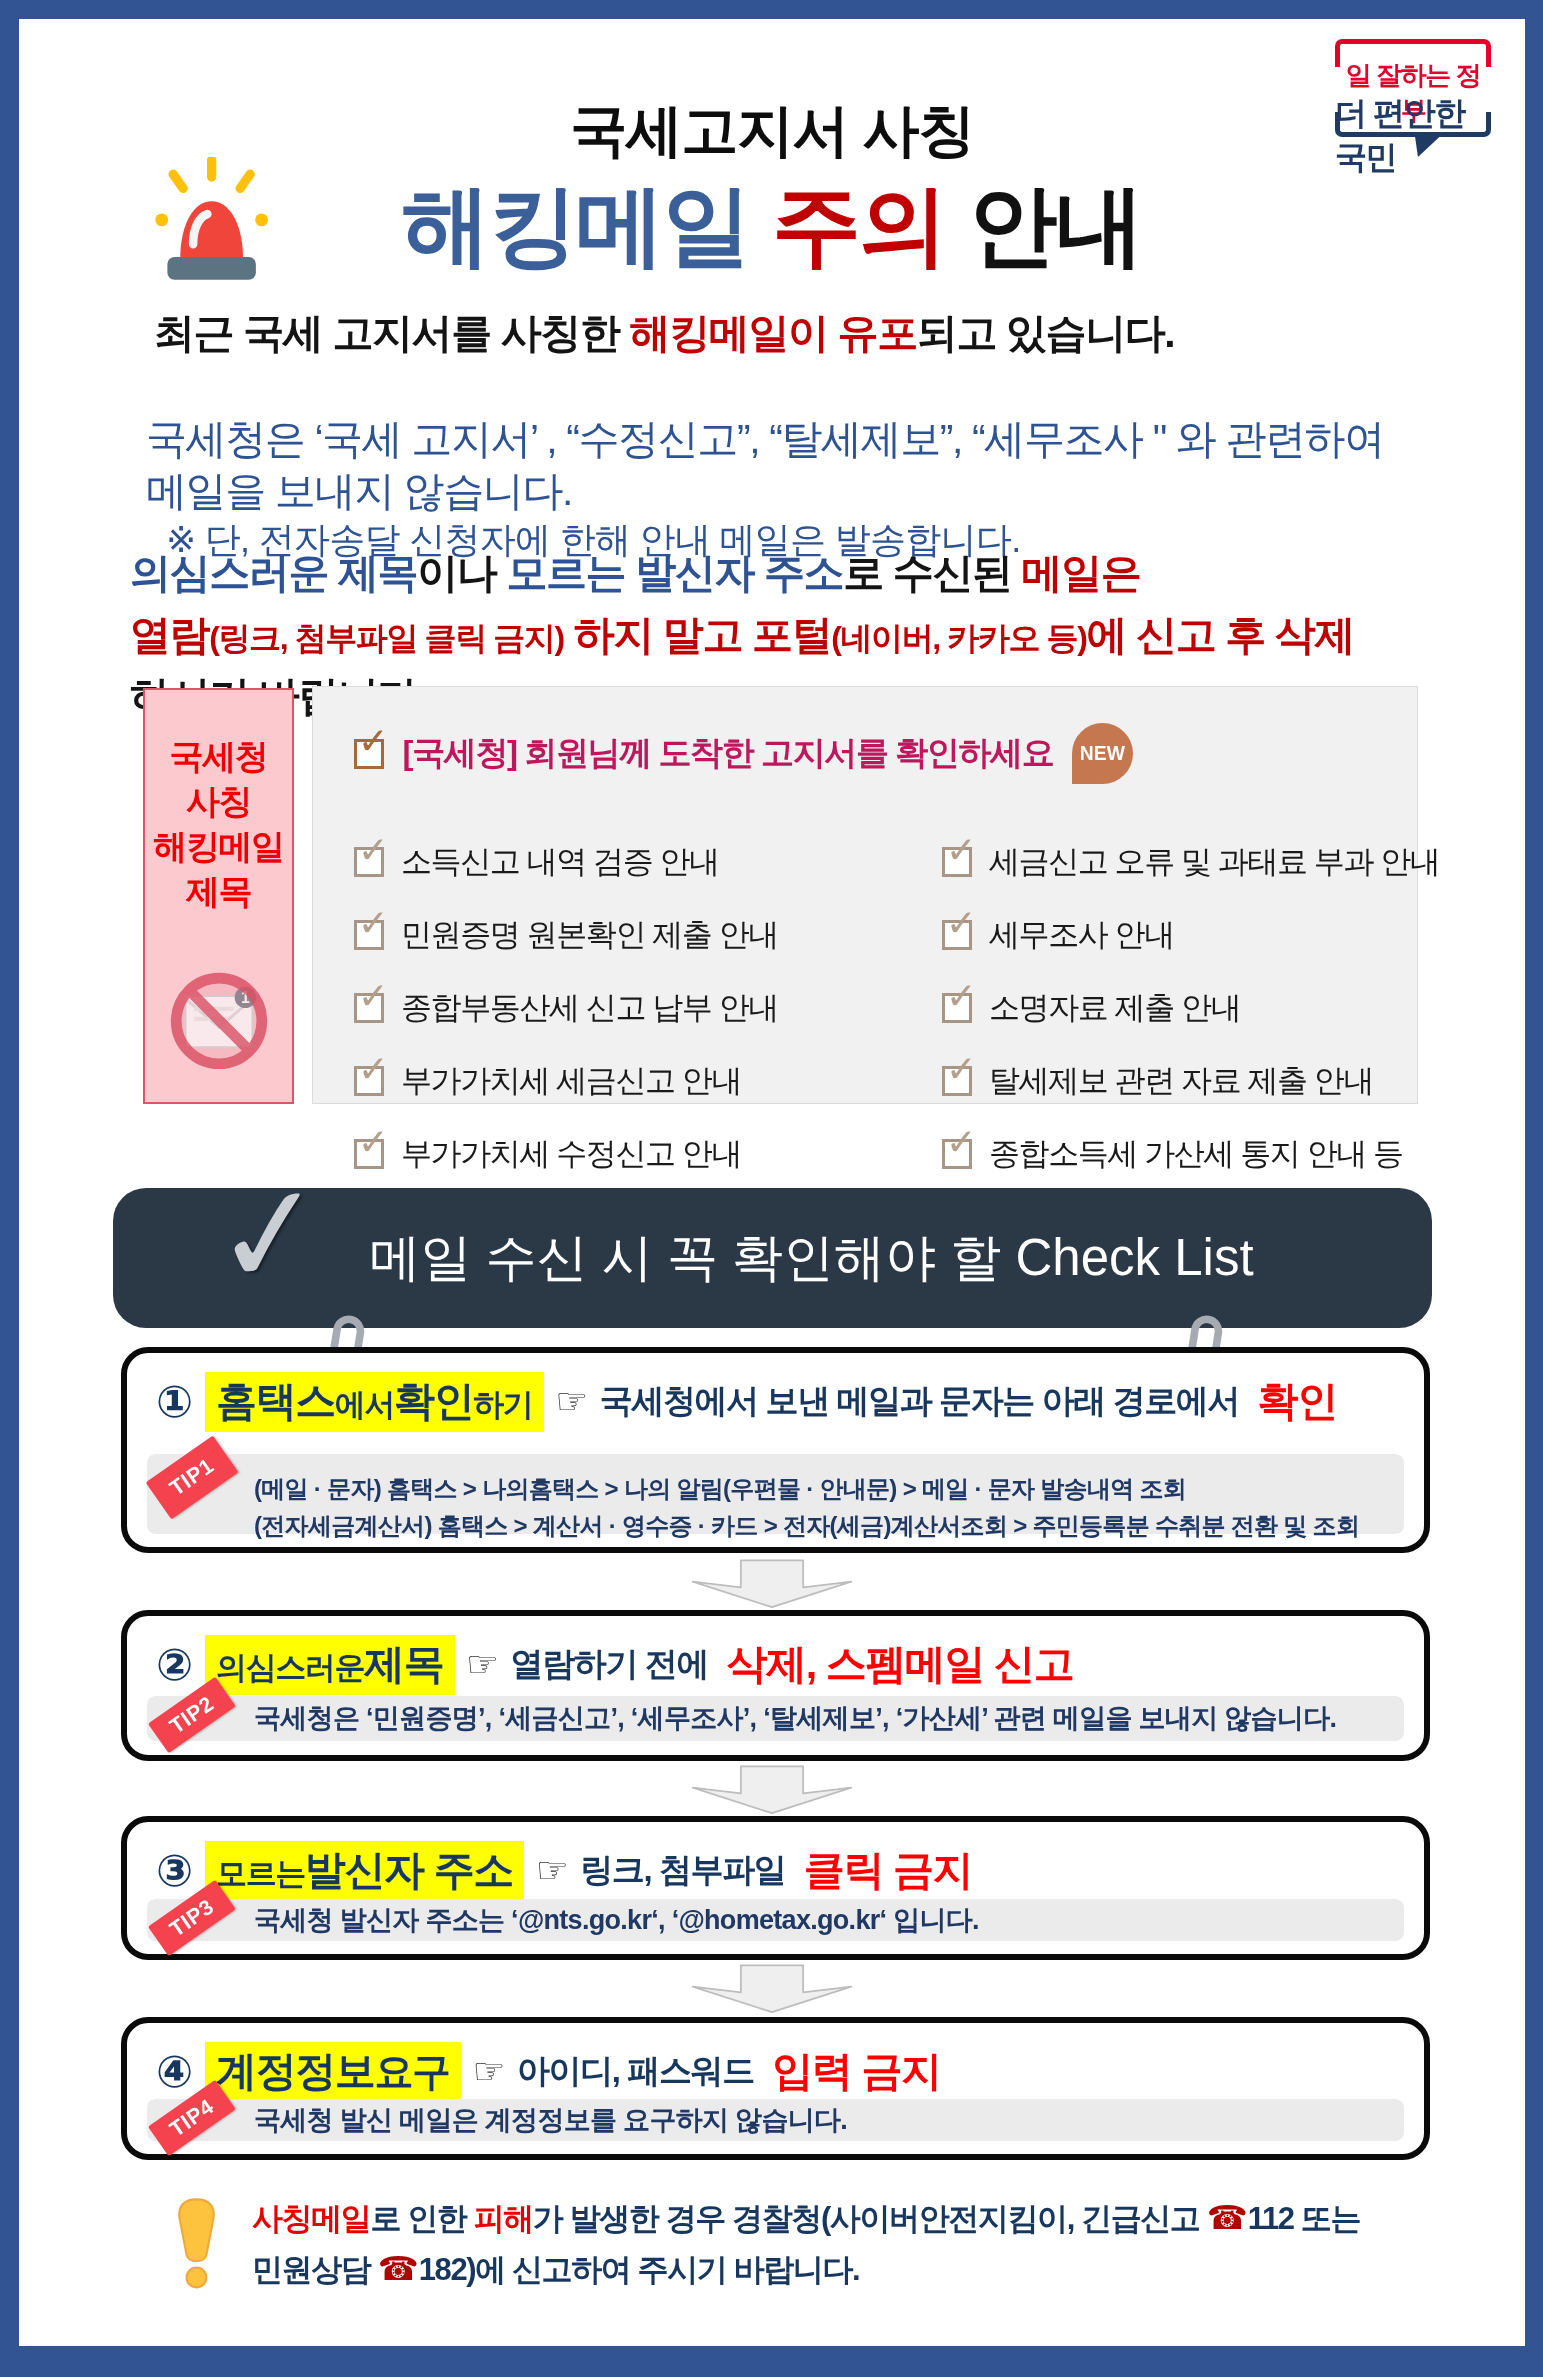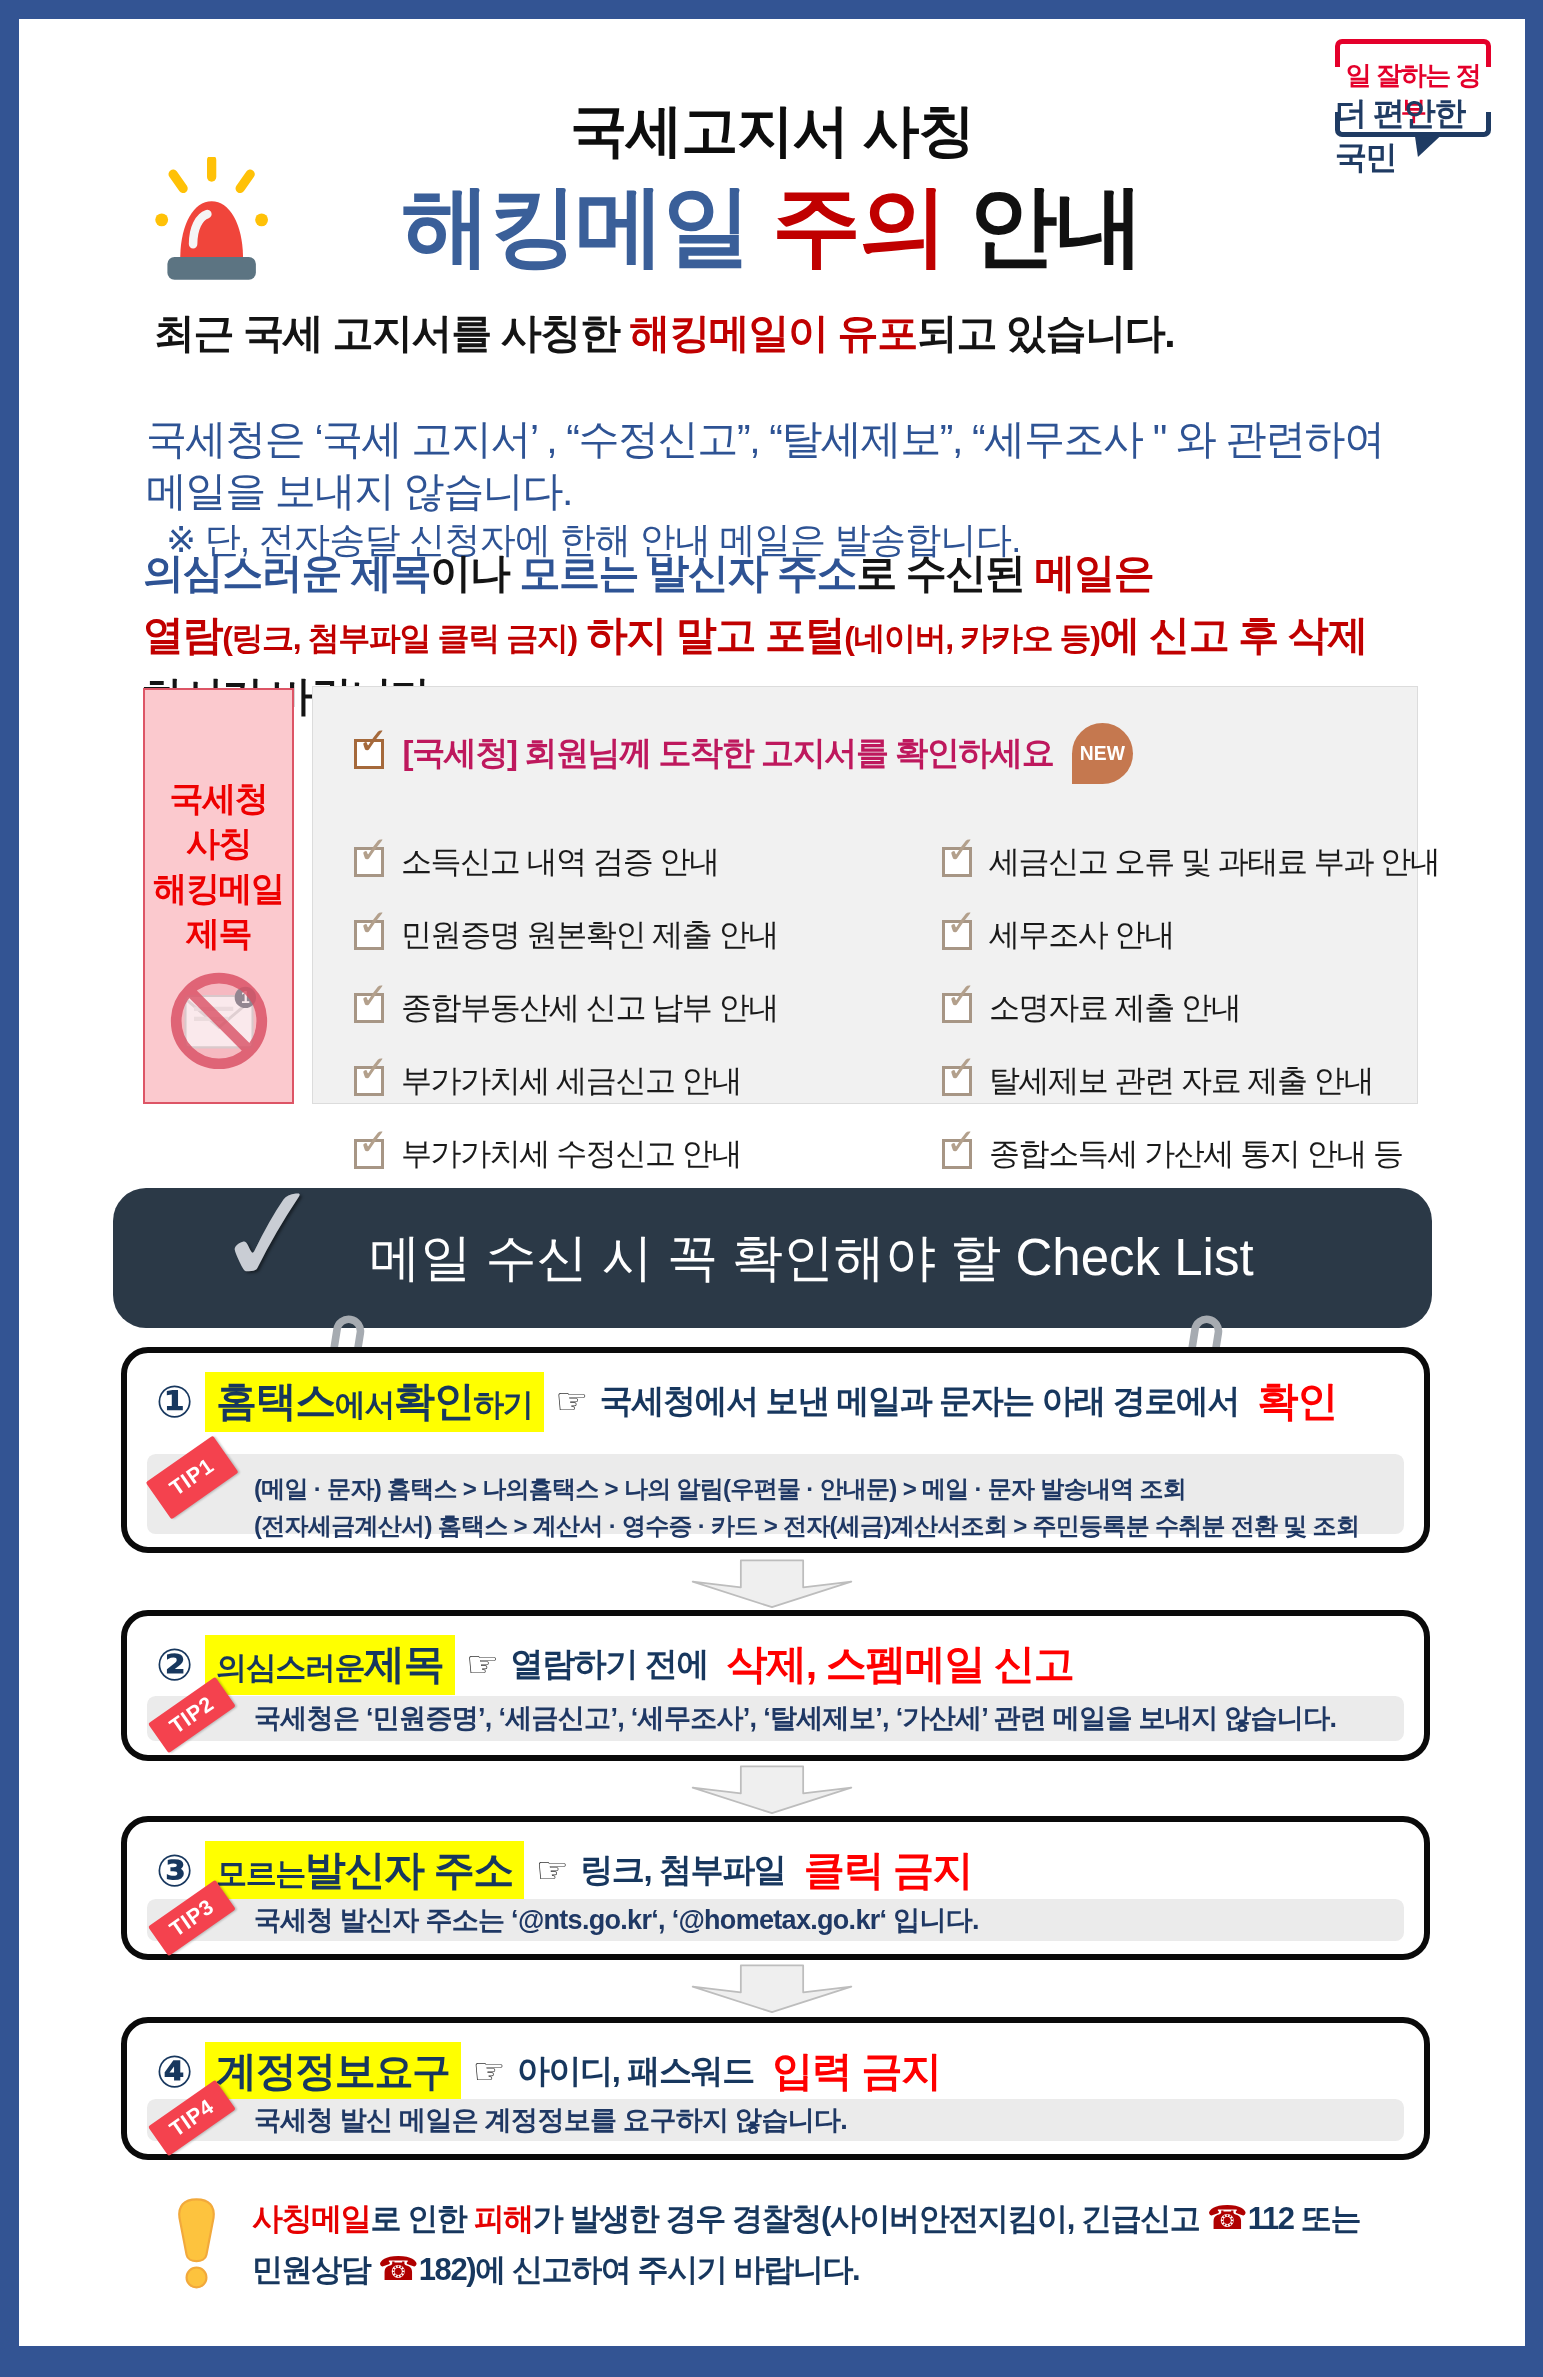--- a/index.html
+++ b/index.html
@@ -23,27 +23,27 @@
   .logo-bottom{position:absolute;left:0;right:0;bottom:11.4px;height:20px;border:5px solid #1F3B63;border-top:none;border-radius:0 0 7.1px 7.1px;}
   .logo-l1{position:absolute;left:0;right:0;top:18.6px;text-align:center;font-size:26px;font-weight:800;color:#E4002B;letter-spacing:-1.4px;}
   .logo-l2{position:absolute;left:0;right:0;top:53px;text-align:left;font-size:32px;font-weight:800;color:#1F3B63;letter-spacing:-1.4px;}
   .logo-tail{position:absolute;left:77px;bottom:-10px;}
 
   
   .p1{left:154px;top:306px;font-size:41px;font-weight:800;color:#141414;letter-spacing:-1.4px;white-space:nowrap;}
   .p1 .red{color:#C00000;}
   .p2{left:146px;top:386px;font-size:41px;font-weight:400;color:#2E5394;letter-spacing:-1.4px;line-height:1.26;margin-top:28px;}
   .p2-note{font-size:36px;padding-left:20px;letter-spacing:-0.7px;}
-  .p3{left:143px;top:543px;font-size:41px;font-weight:800;line-height:1.5;letter-spacing:-1.4px;}
+  .p3{left:130px;top:543px;font-size:41px;font-weight:800;line-height:1.5;letter-spacing:-1.4px;}
   .p3 .blue{color:#2E5394;} .p3 .red{color:#C00000;} .p3 .black{color:#141414;}
   .p3 .small{font-size:32px;}
 
   
   .pink-box{left:143px;top:688px;width:151px;height:416px;background:#FBC9CE;border:2.1px solid #DD5566;box-sizing:border-box;}
-  .pink-label{margin-top:86px;text-align:center;font-size:34px;font-weight:800;color:#EE0000;line-height:1.32;letter-spacing:-1.4px;}
+  .pink-label{margin-top:44px;text-align:center;font-size:34px;font-weight:800;color:#EE0000;line-height:1.32;letter-spacing:-1.4px;}
   .noentry{position:absolute;left:50%;transform:translateX(-50%);bottom:27px;}
 
   .gray-box{left:312px;top:686px;width:1106px;height:418px;background:#F1F1F1;border:1.4px solid #DCDCDC;box-sizing:border-box;}
   .featured{position:absolute;left:41px;top:36px;display:flex;align-items:center;gap:18.6px;white-space:nowrap;}
   .featured-label{font-size:33px;font-weight:800;color:#be185d;letter-spacing:-1.4px;}
   .new-badge{width:61px;height:61px;background:#C5784F;border-radius:50% 50% 50% 0;color:#fff;
              display:flex;align-items:center;justify-content:center;font-size:19.3px;font-weight:700;}
   .col{position:absolute;top:114px;display:flex;flex-direction:column;gap:31px;margin-top:40px;}
   .col-left{left:41px;} .col-right{left:629px;}
   .subj-item{display:flex;align-items:center;gap:17px;white-space:nowrap;font-size:31px;font-weight:500;color:#1a1a1a;letter-spacing:-1.4px;}

